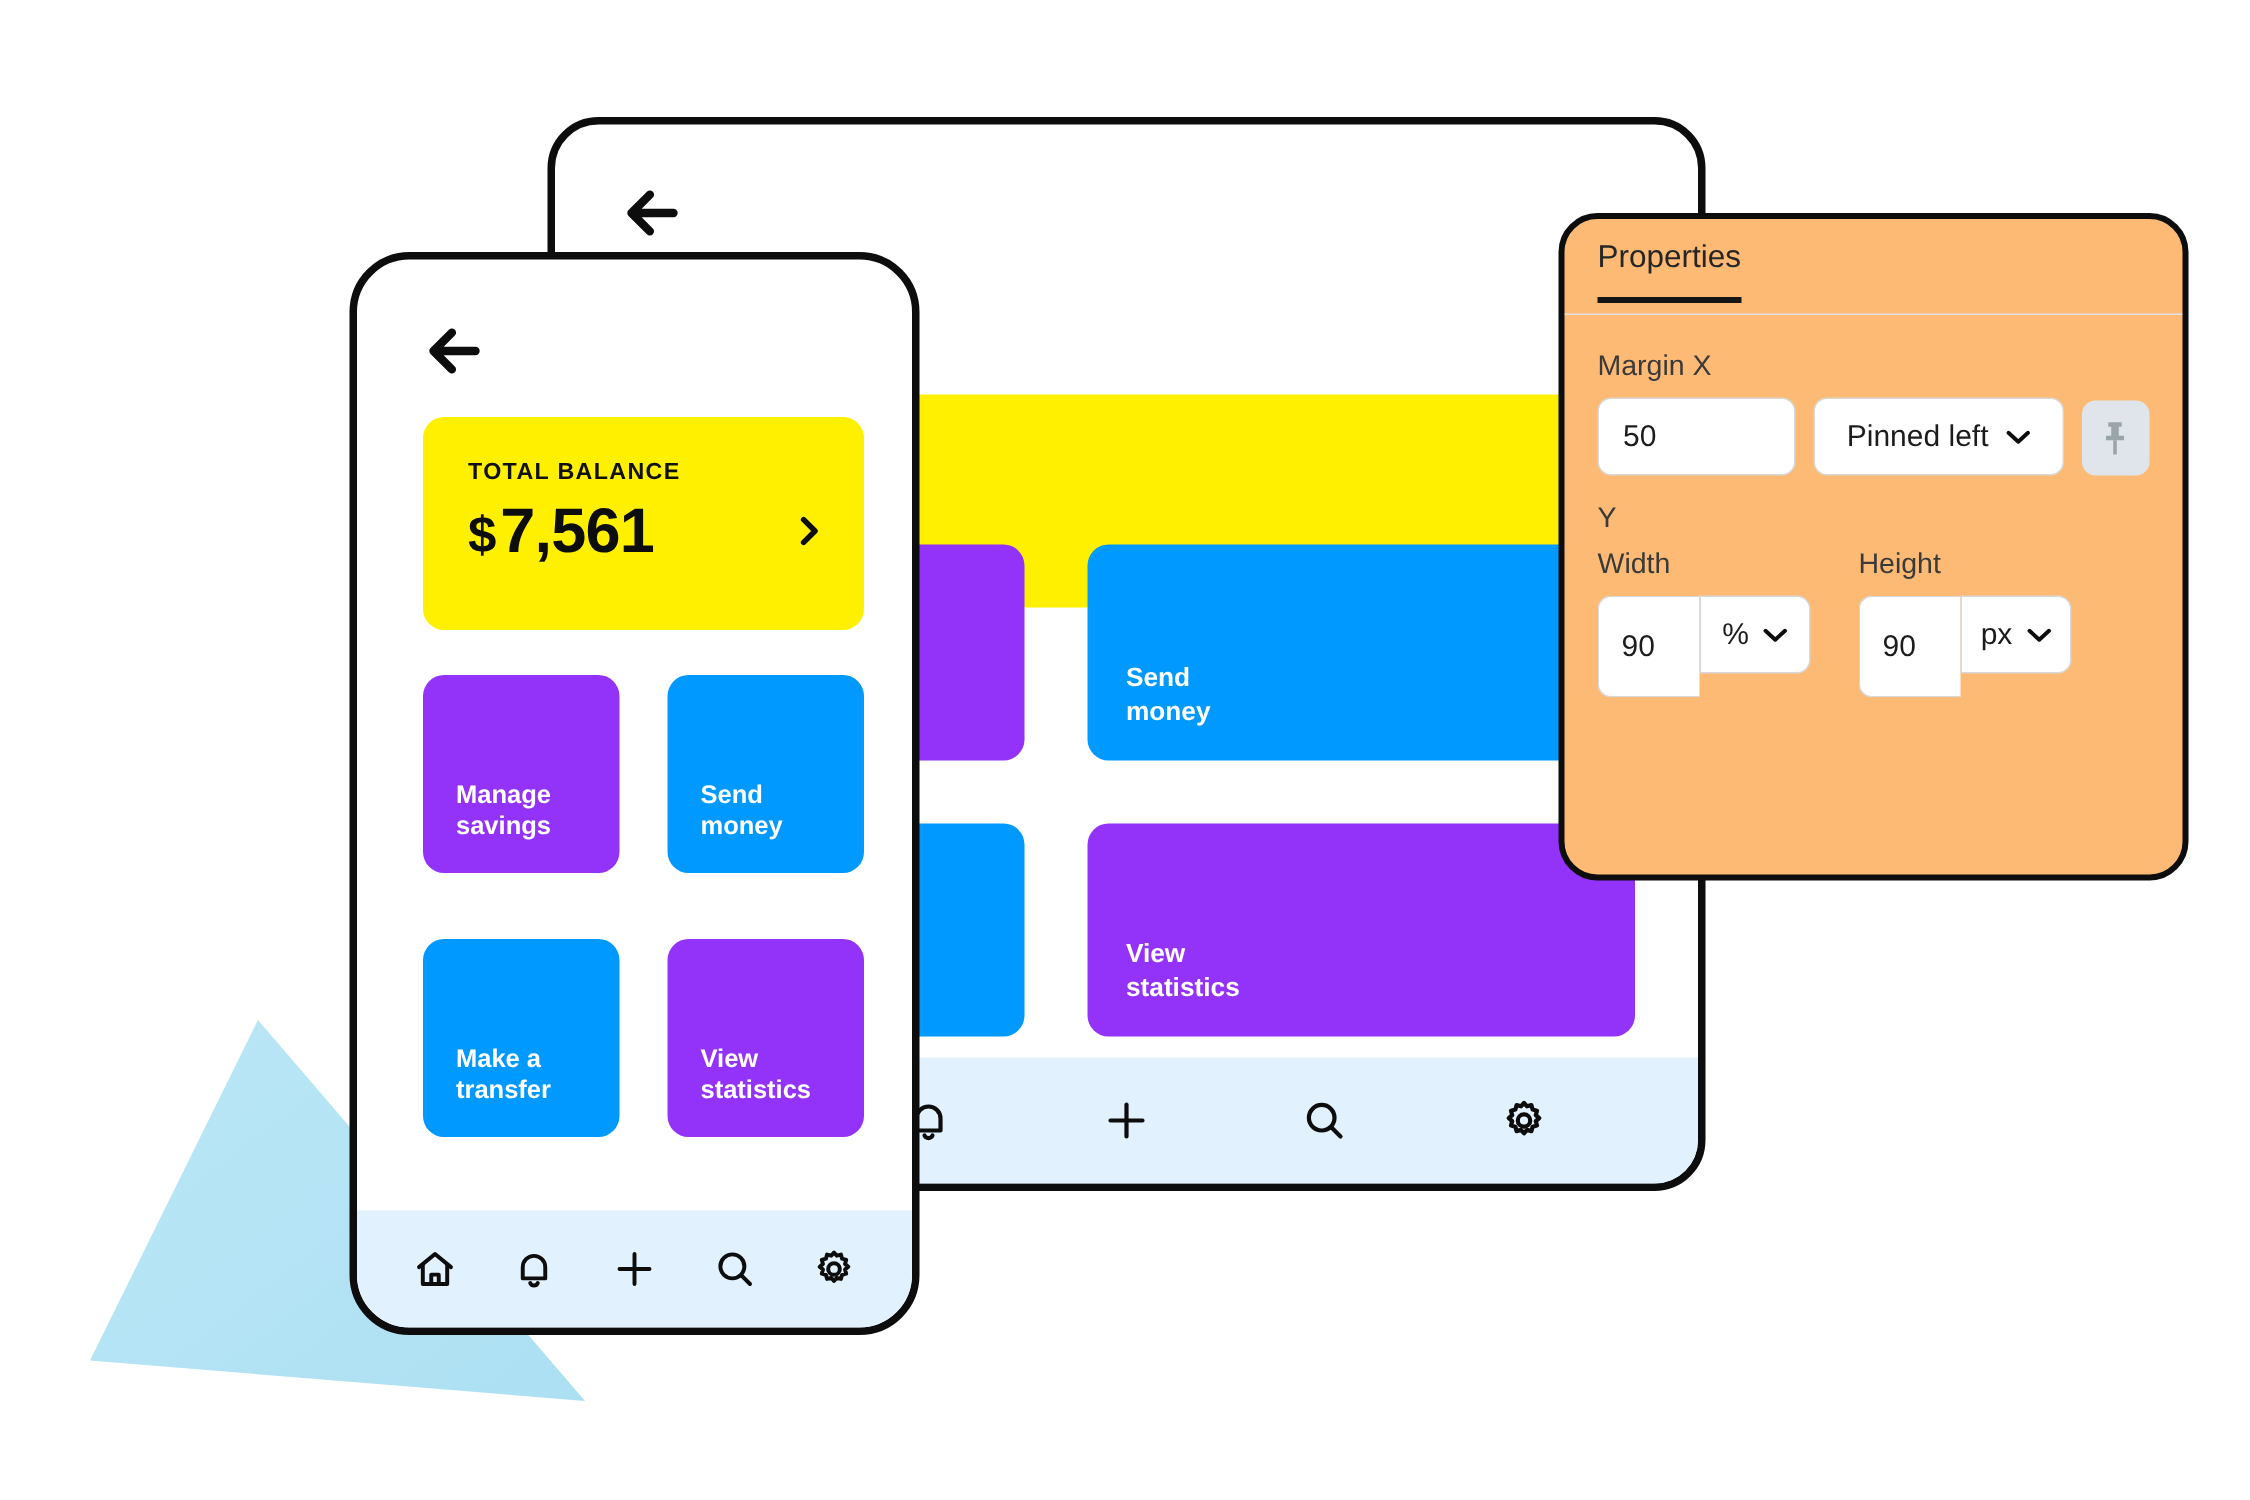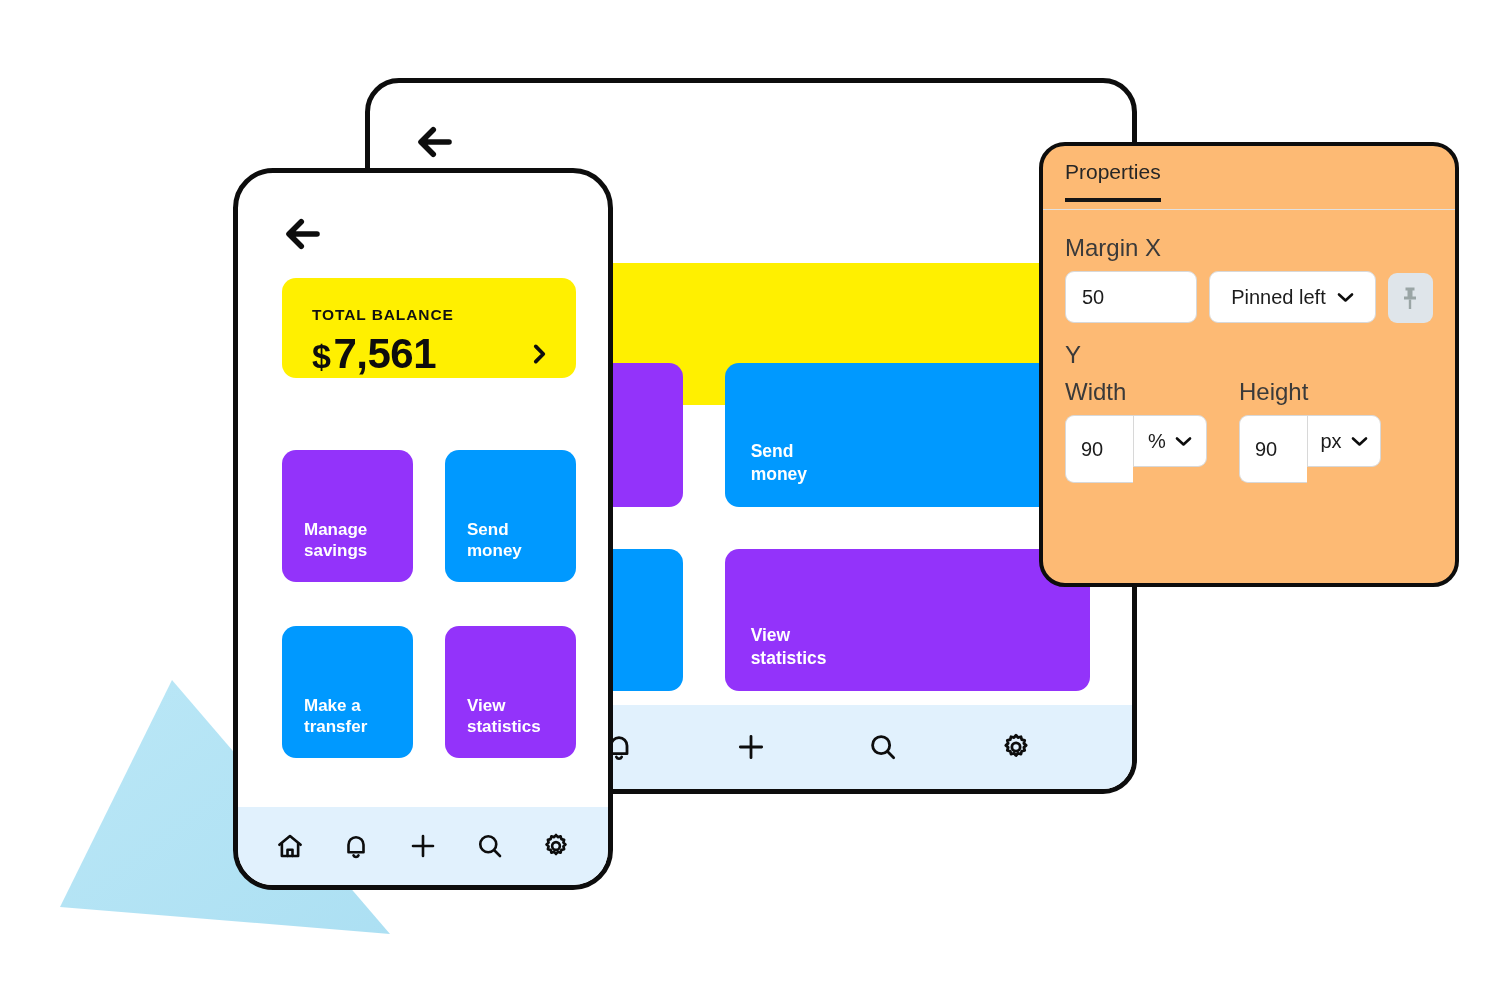--- a/index.html
+++ b/index.html
@@ -51,21 +51,21 @@
   
   #phone {
     left: 233px; top: 168px;
     width: 380px; height: 722px;
     border-radius: 40px;
     z-index: 3;
   }
   #phone .back-arrow { position: absolute; left: 44px; top: 40px; }
   #phone .balance-card {
     position: absolute; left: 44px; top: 105px;
-    width: 294px; height: 100px;
+    width: 294px; height: 142px;
     background: var(--yellow);
     border-radius: 14px;
     padding: 28px 24px 0 30px;
   }
   #phone .balance-label {
     font-size: 15.5px; font-weight: 700; letter-spacing: 0.9px;
     color: #111; margin-bottom: 6px;
   }
   #phone .balance-row { display: flex; align-items: center; justify-content: space-between; }
   #phone .balance-amount {
@@ -133,21 +133,21 @@
     display: flex; align-items: flex-start;
   }
   #props .tab {
     margin-left: 22px; margin-top: 14px;
     font-size: 21px; color: #262626; font-weight: 400;
     padding-bottom: 14px;
   }
   #props .tab.active { border-bottom: 4px solid #151515; }
   #props .body { padding: 24px 22px 0 22px; }
   .field-label {
-    font-size: 24px; color: #3a3a3a; margin-bottom: 9px; font-weight: 400;
+    font-size: 19px; color: #3a3a3a; margin-bottom: 9px; font-weight: 400;
   }
   .row { display: flex; align-items: flex-end; gap: 12px; margin-bottom: 18px; }
   .input-box {
     background: #ffffff; border: 1.5px solid #d8d8d8; border-radius: 9px;
     height: 52px; display: flex; align-items: center;
     padding: 0 16px; font-size: 20px; color: #1c1c1c;
   }
   .input-num { width: 134px; }
   .select-box {
     background: #ffffff; border: 1.5px solid #d8d8d8; border-radius: 9px;

